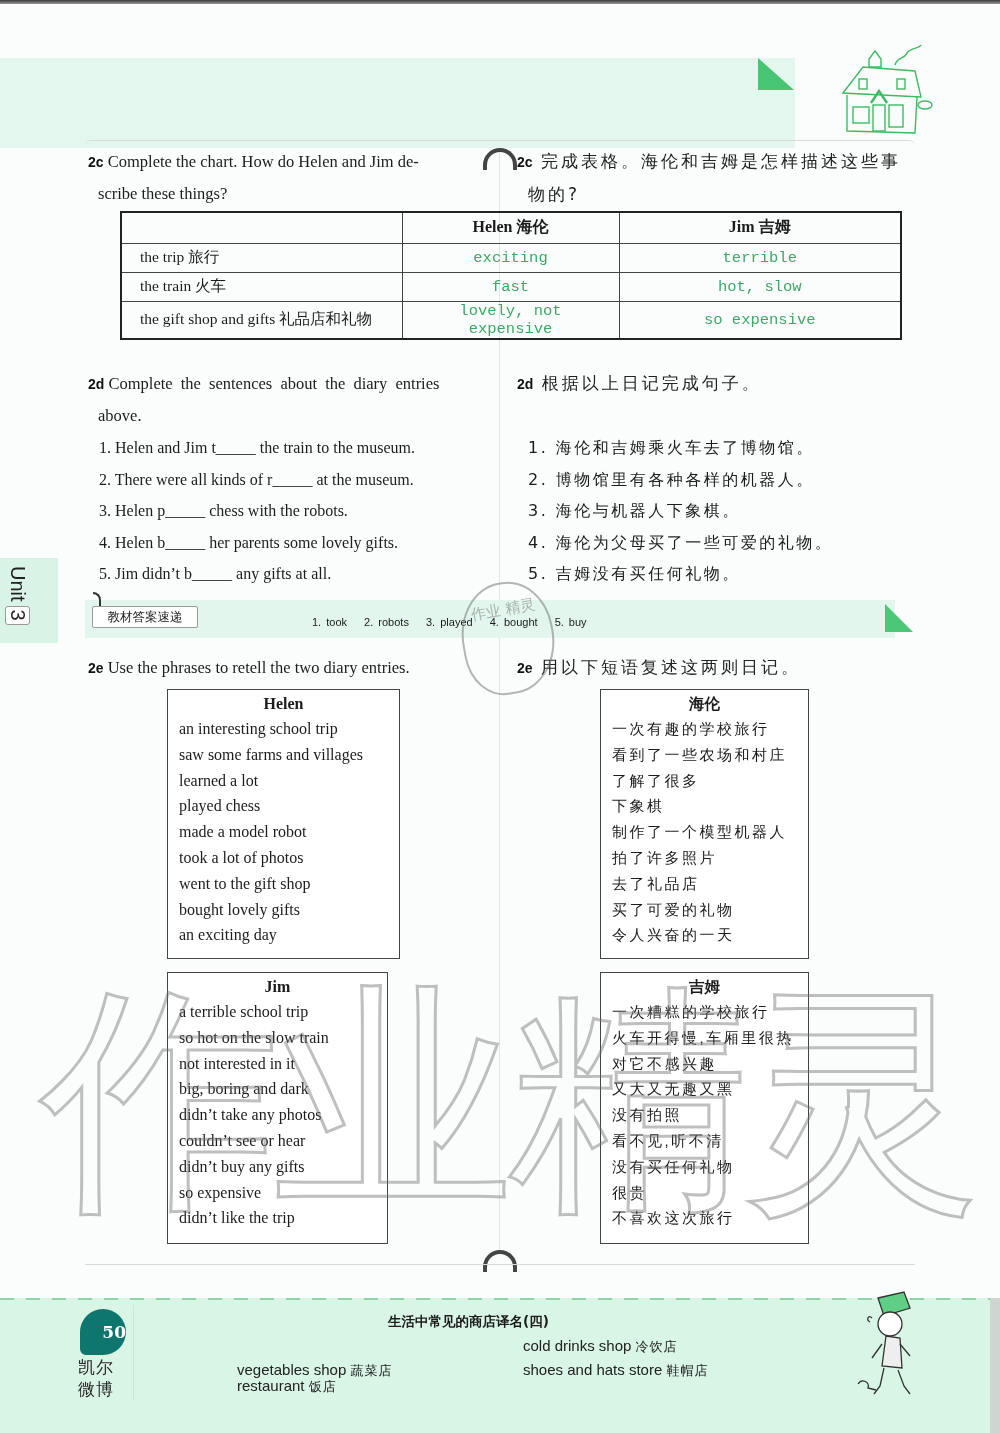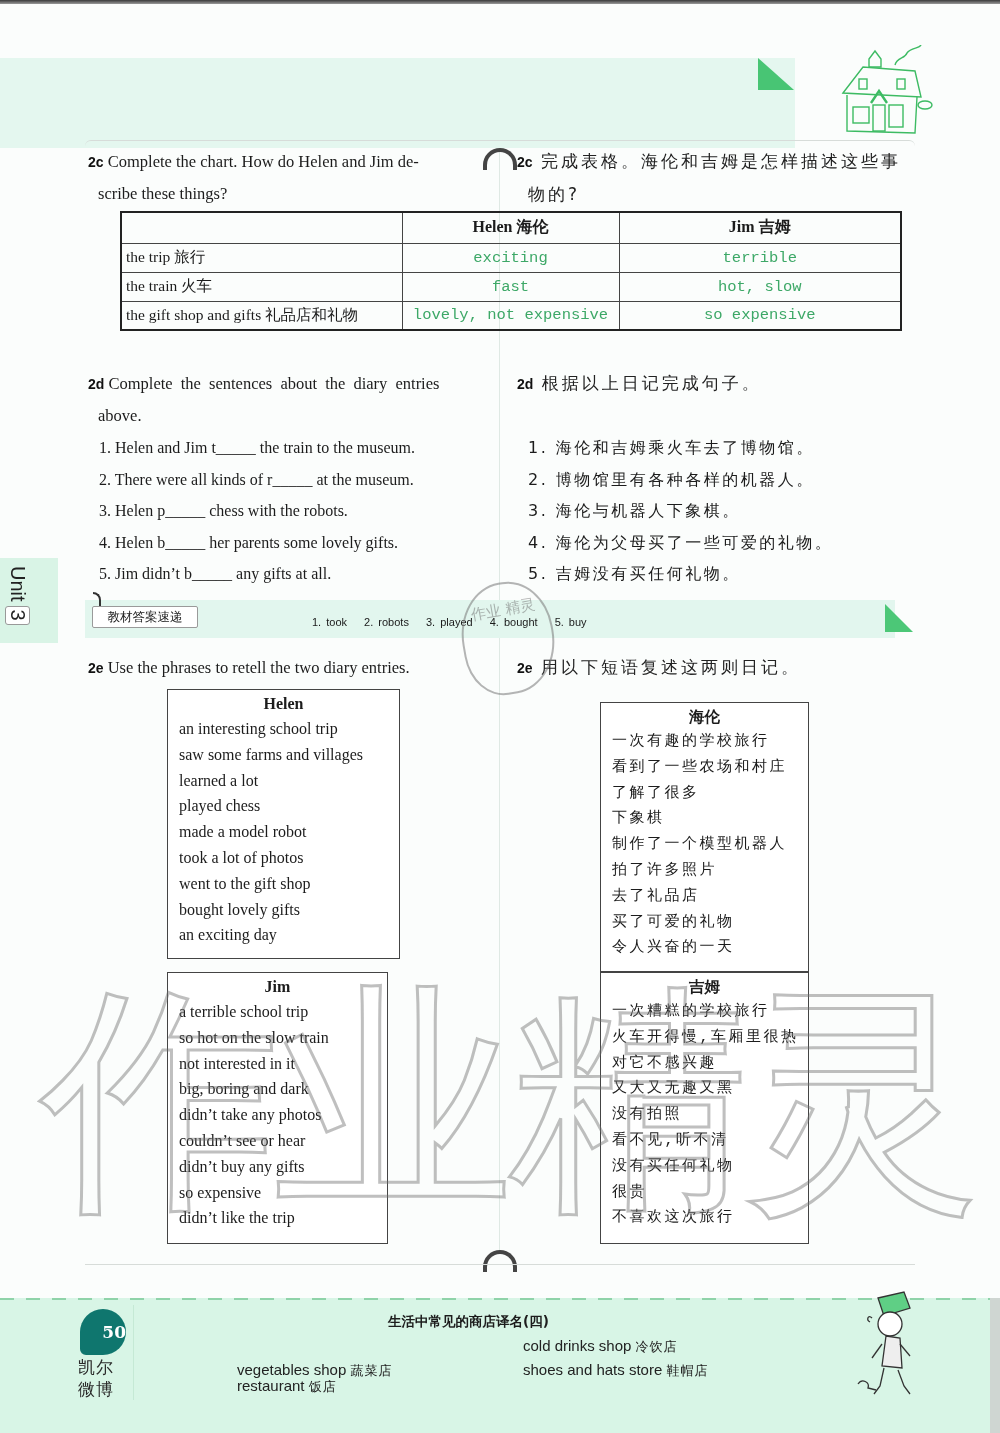--- a/index.html
+++ b/index.html
@@ -21,21 +21,21 @@
   .ring-top { left: 483px; top: 148px; }
   .ring-bottom { left: 483px; top: 1250px; }
   .bottom-line { position: absolute; left: 85px; top: 1264px; width: 830px; height: 1px; background: #d7dcd9; }
 
   .sec-label { font-family: "Liberation Sans", "DejaVu Sans", sans-serif; font-weight: 700; font-size: 14px; color: #111; }
   .instr { position: absolute; font-size: 16.5px; line-height: 32px; }
   .instr-cn { position: absolute; font-family: "DejaVu Sans", sans-serif; font-size: 17px; line-height: 32px; letter-spacing: 3px; color: #222; }
 
   
   .chart { position: absolute; left: 120px; top: 211px; width: 782px; border-collapse: collapse; border: 2px solid #222; }
-  .chart td, .chart th { border: 1px solid #444; height: 29px; font-size: 15.5px; padding: 0 4px; }
+  .chart td, .chart th { border: 1px solid #444; height: 29px; font-size: 15.5px; padding: 0 18px; }
   .chart th { font-weight: 700; font-size: 16px; height: 31px; text-align: center; }
   .chart td.ans { text-align: center; color: #3da867; font-family: Liberation Mono, monospace; font-size: 15.5px; }
   .chart .c1 { width: 281px; } .chart .c2 { width: 217px; }
 
   .list-en { position: absolute; left: 99px; font-size: 16px; }
   .list-en div { height: 31.5px; line-height: 31px; }
   .list-cn { position: absolute; left: 528px; font-family: "DejaVu Sans", sans-serif; font-size: 16px; letter-spacing: 2.5px; }
   .list-cn div { height: 31.5px; line-height: 31px; }
 
   
@@ -55,21 +55,21 @@
   .unit-tab { position: absolute; left: 0; top: 558px; width: 58px; height: 85px; background: #d9f4e6; }
   .unit-text { position: absolute; left: 30px; top: 566px; transform-origin: left top; transform: rotate(90deg);
     font-family: "Liberation Sans", "DejaVu Sans", sans-serif; font-size: 20px; color: #222; white-space: nowrap; }
   .unit-num { display: inline-block; border: 1px solid #999; border-radius: 3px; background: #fff; padding: 0 3px; margin-left: 4px; }
 
   
   .box { position: absolute; border: 1.5px solid #444; background: #fff; }
   .box .title { text-align: center; font-weight: 700; font-size: 16px; height: 26px; line-height: 28px; }
   .box .item { height: 25.8px; line-height: 26px; padding-left: 11px; font-size: 16px; }
   .box.cn .title { font-family: "DejaVu Sans", sans-serif; font-size: 15.5px; }
-  .box.cn .item { font-family: Liberation Mono, monospace; font-size: 15px; letter-spacing: 2.5px; }
+  .box.cn .item { font-family: Liberation Sans, sans-serif; font-size: 15px; letter-spacing: 2.5px; }
 
   
   .watermark { position: absolute; left: 40px; top: 965px; width: 920px; height: 270px; pointer-events: none;
     font-family: "DejaVu Sans", sans-serif; font-size: 240px; line-height: 270px; color: transparent;
     -webkit-text-stroke: 3px rgba(110,110,110,0.55); letter-spacing: -6px; white-space: nowrap; opacity: 0.8; }
   .stamp { position: absolute; left: 462px; top: 582px; width: 92px; height: 112px; border: 2px solid rgba(120,120,120,0.55);
     border-radius: 50% 46% 50% 40%; transform: rotate(-10deg); font-family: "DejaVu Sans", sans-serif; font-size: 15px;
     color: rgba(110,110,110,0.5); text-align: center; padding-top: 14px; line-height: 22px; }
 
   
@@ -208,21 +208,21 @@
   <div class="item">saw some farms and villages</div>
   <div class="item">learned a lot</div>
   <div class="item">played chess</div>
   <div class="item">made a model robot</div>
   <div class="item">took a lot of photos</div>
   <div class="item">went to the gift shop</div>
   <div class="item">bought lovely gifts</div>
   <div class="item">an exciting day</div>
 </div>
 
-<div class="box cn" style="left:600px; top:689px; width:209px; height:270px;margin-top:13px;">
+<div class="box cn" style="left:600px; top:689px; width:209px; height:270px;">
   <div class="title">海伦</div>
   <div class="item">一次有趣的学校旅行</div>
   <div class="item">看到了一些农场和村庄</div>
   <div class="item">了解了很多</div>
   <div class="item">下象棋</div>
   <div class="item">制作了一个模型机器人</div>
   <div class="item">拍了许多照片</div>
   <div class="item">去了礼品店</div>
   <div class="item">买了可爱的礼物</div>
   <div class="item">令人兴奋的一天</div>

